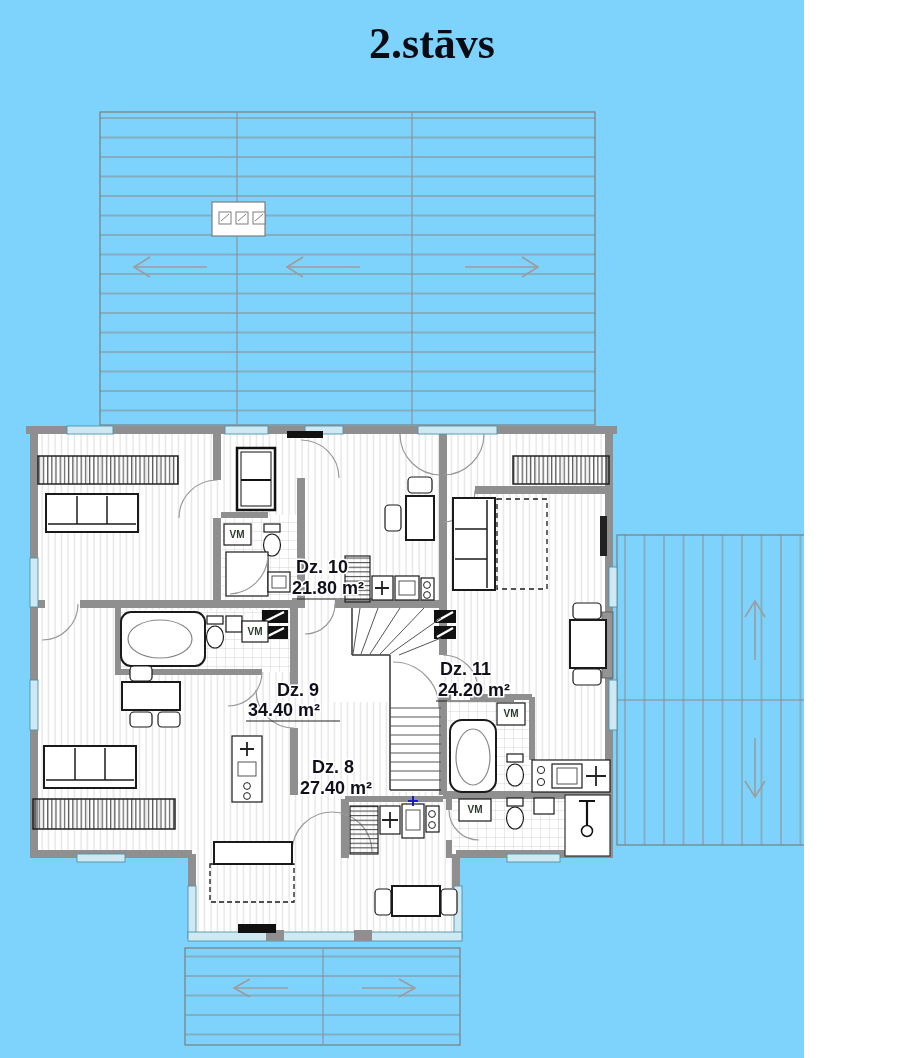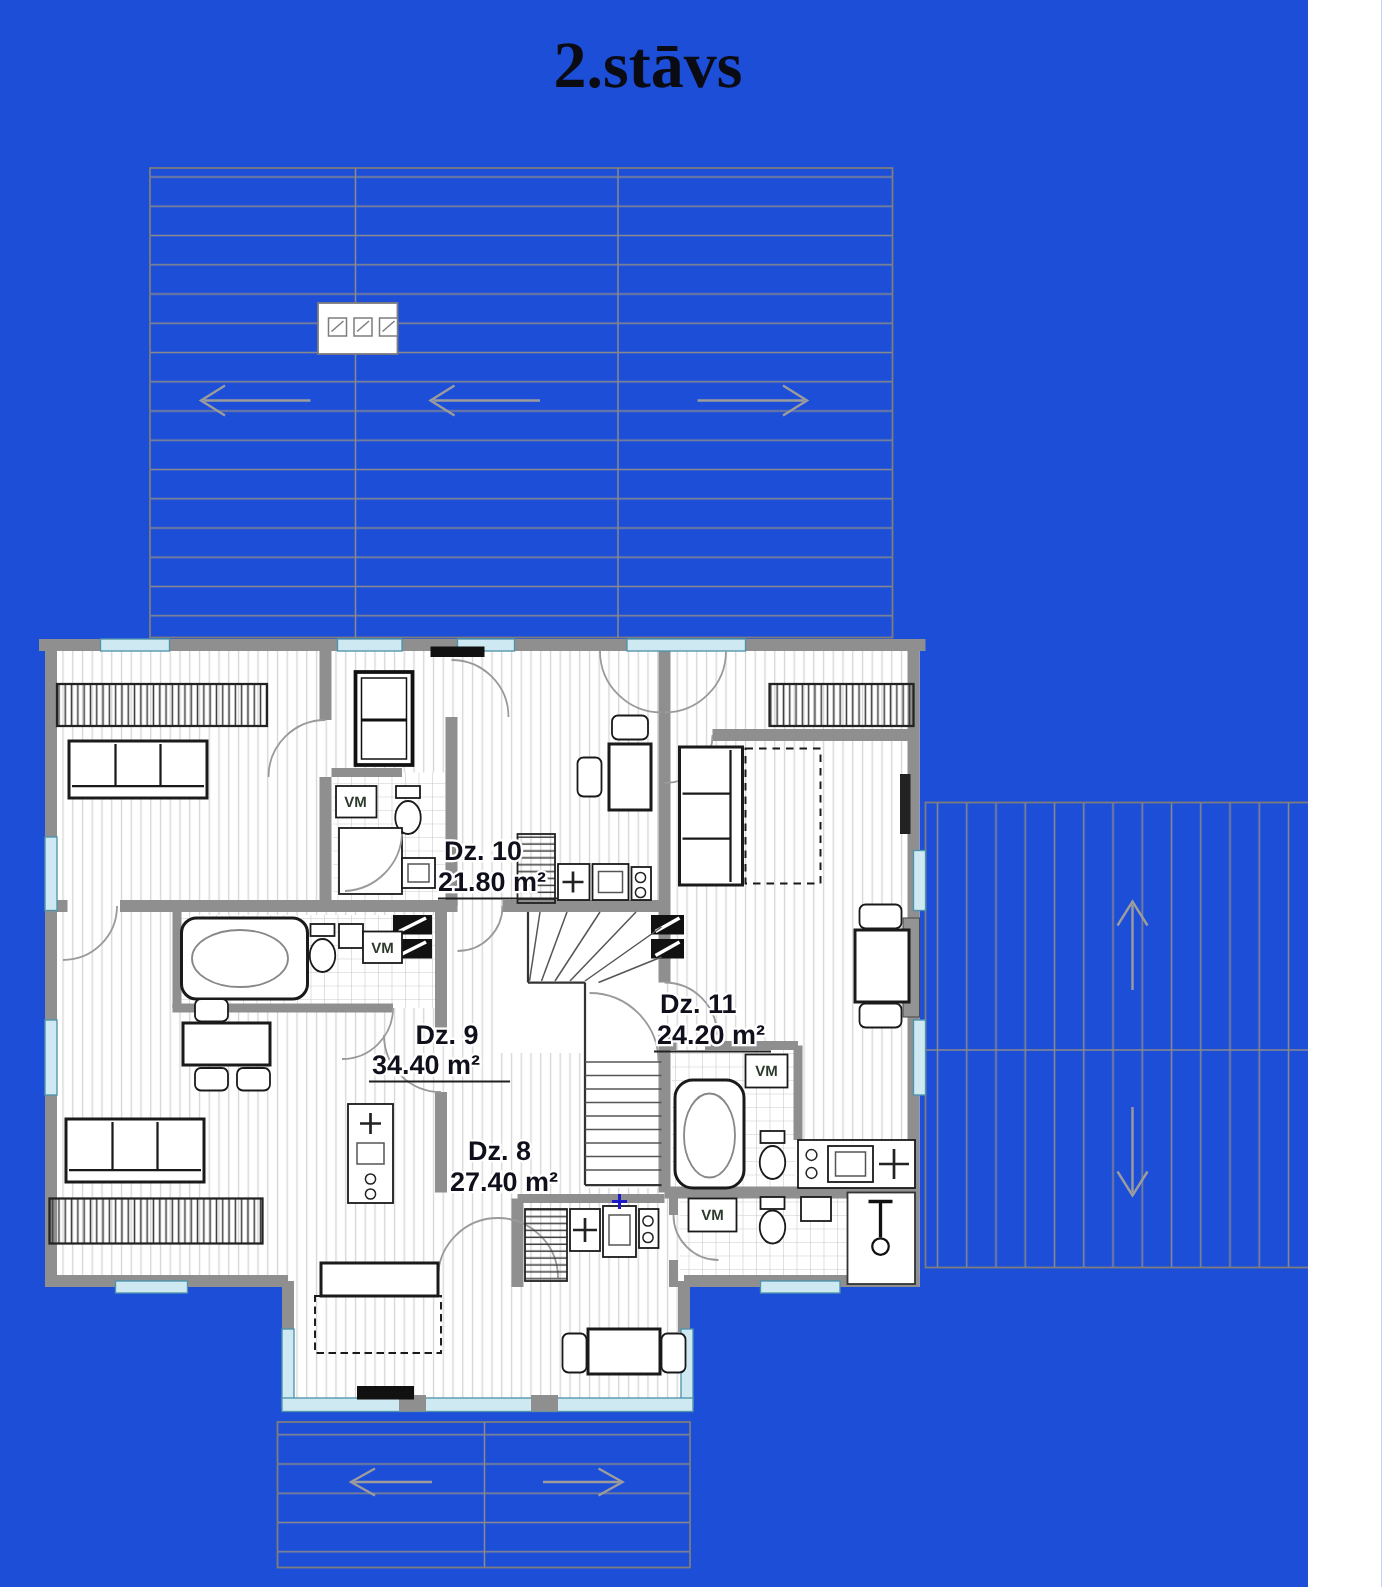--- a/index.html
+++ b/index.html
@@ -1,16 +1,16 @@
 <!DOCTYPE html>
 <html><head>
 <meta charset="utf-8">
 <style>
   html,body{margin:0;padding:0;background:#ffffff;}
-  .page{position:relative;width:872px;height:1058px;background:#1d4ed8;overflow:hidden;
+  .page{position:relative;width:804px;height:1058px;background:#7dd3fc;overflow:hidden;
         font-family:"Liberation Sans", sans-serif;}
   svg{display:block;}
   text{user-select:none;}
   .title-text{font-family:"Liberation Serif", serif;font-weight:bold;font-size:44px;fill:#0b0b14;}
   .room-name{font-weight:bold;font-size:18px;fill:#10101c;paint-order:stroke;stroke:#ffffff;stroke-width:3px;}
   .room-area{font-weight:bold;font-size:18px;fill:#10101c;paint-order:stroke;stroke:#ffffff;stroke-width:3px;}
   .vm-text{font-weight:bold;font-size:10px;fill:#2c3a2c;}
   .wall{stroke:#8f8f8f;fill:none;}
   .w8{stroke-width:8;} .w6{stroke-width:6;}
   .thinwall{stroke:#333;stroke-width:1.5;fill:none;}

